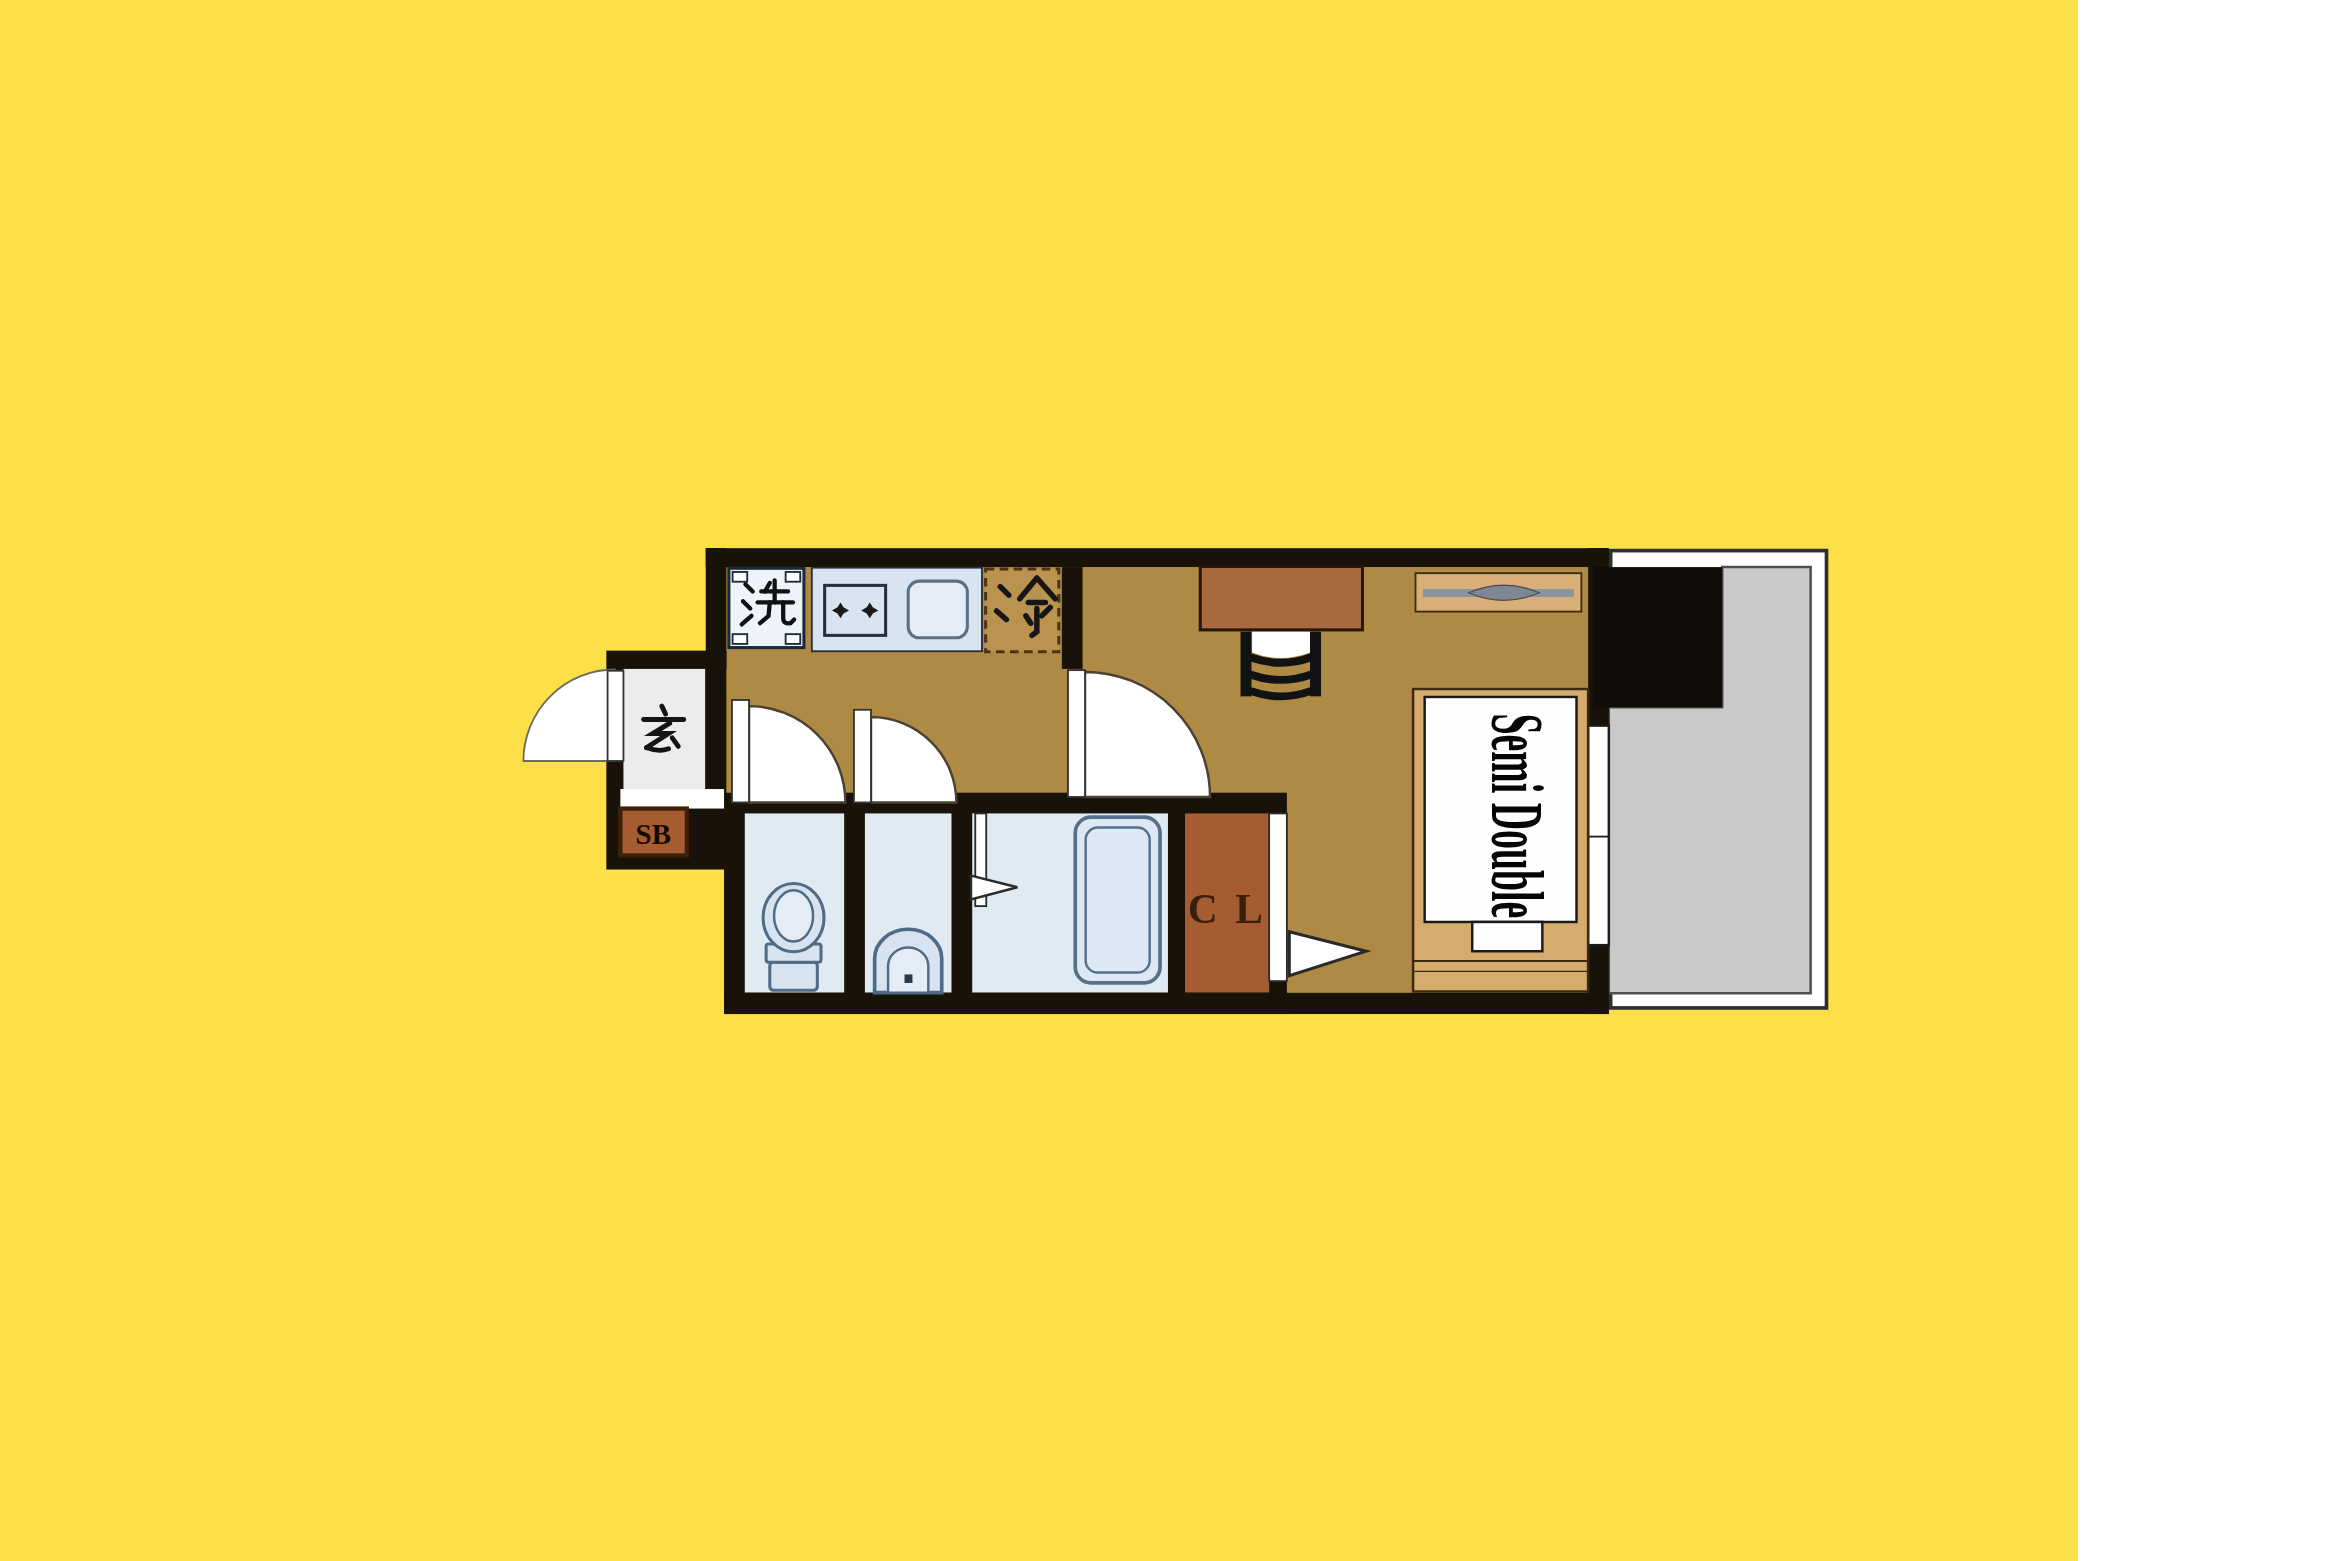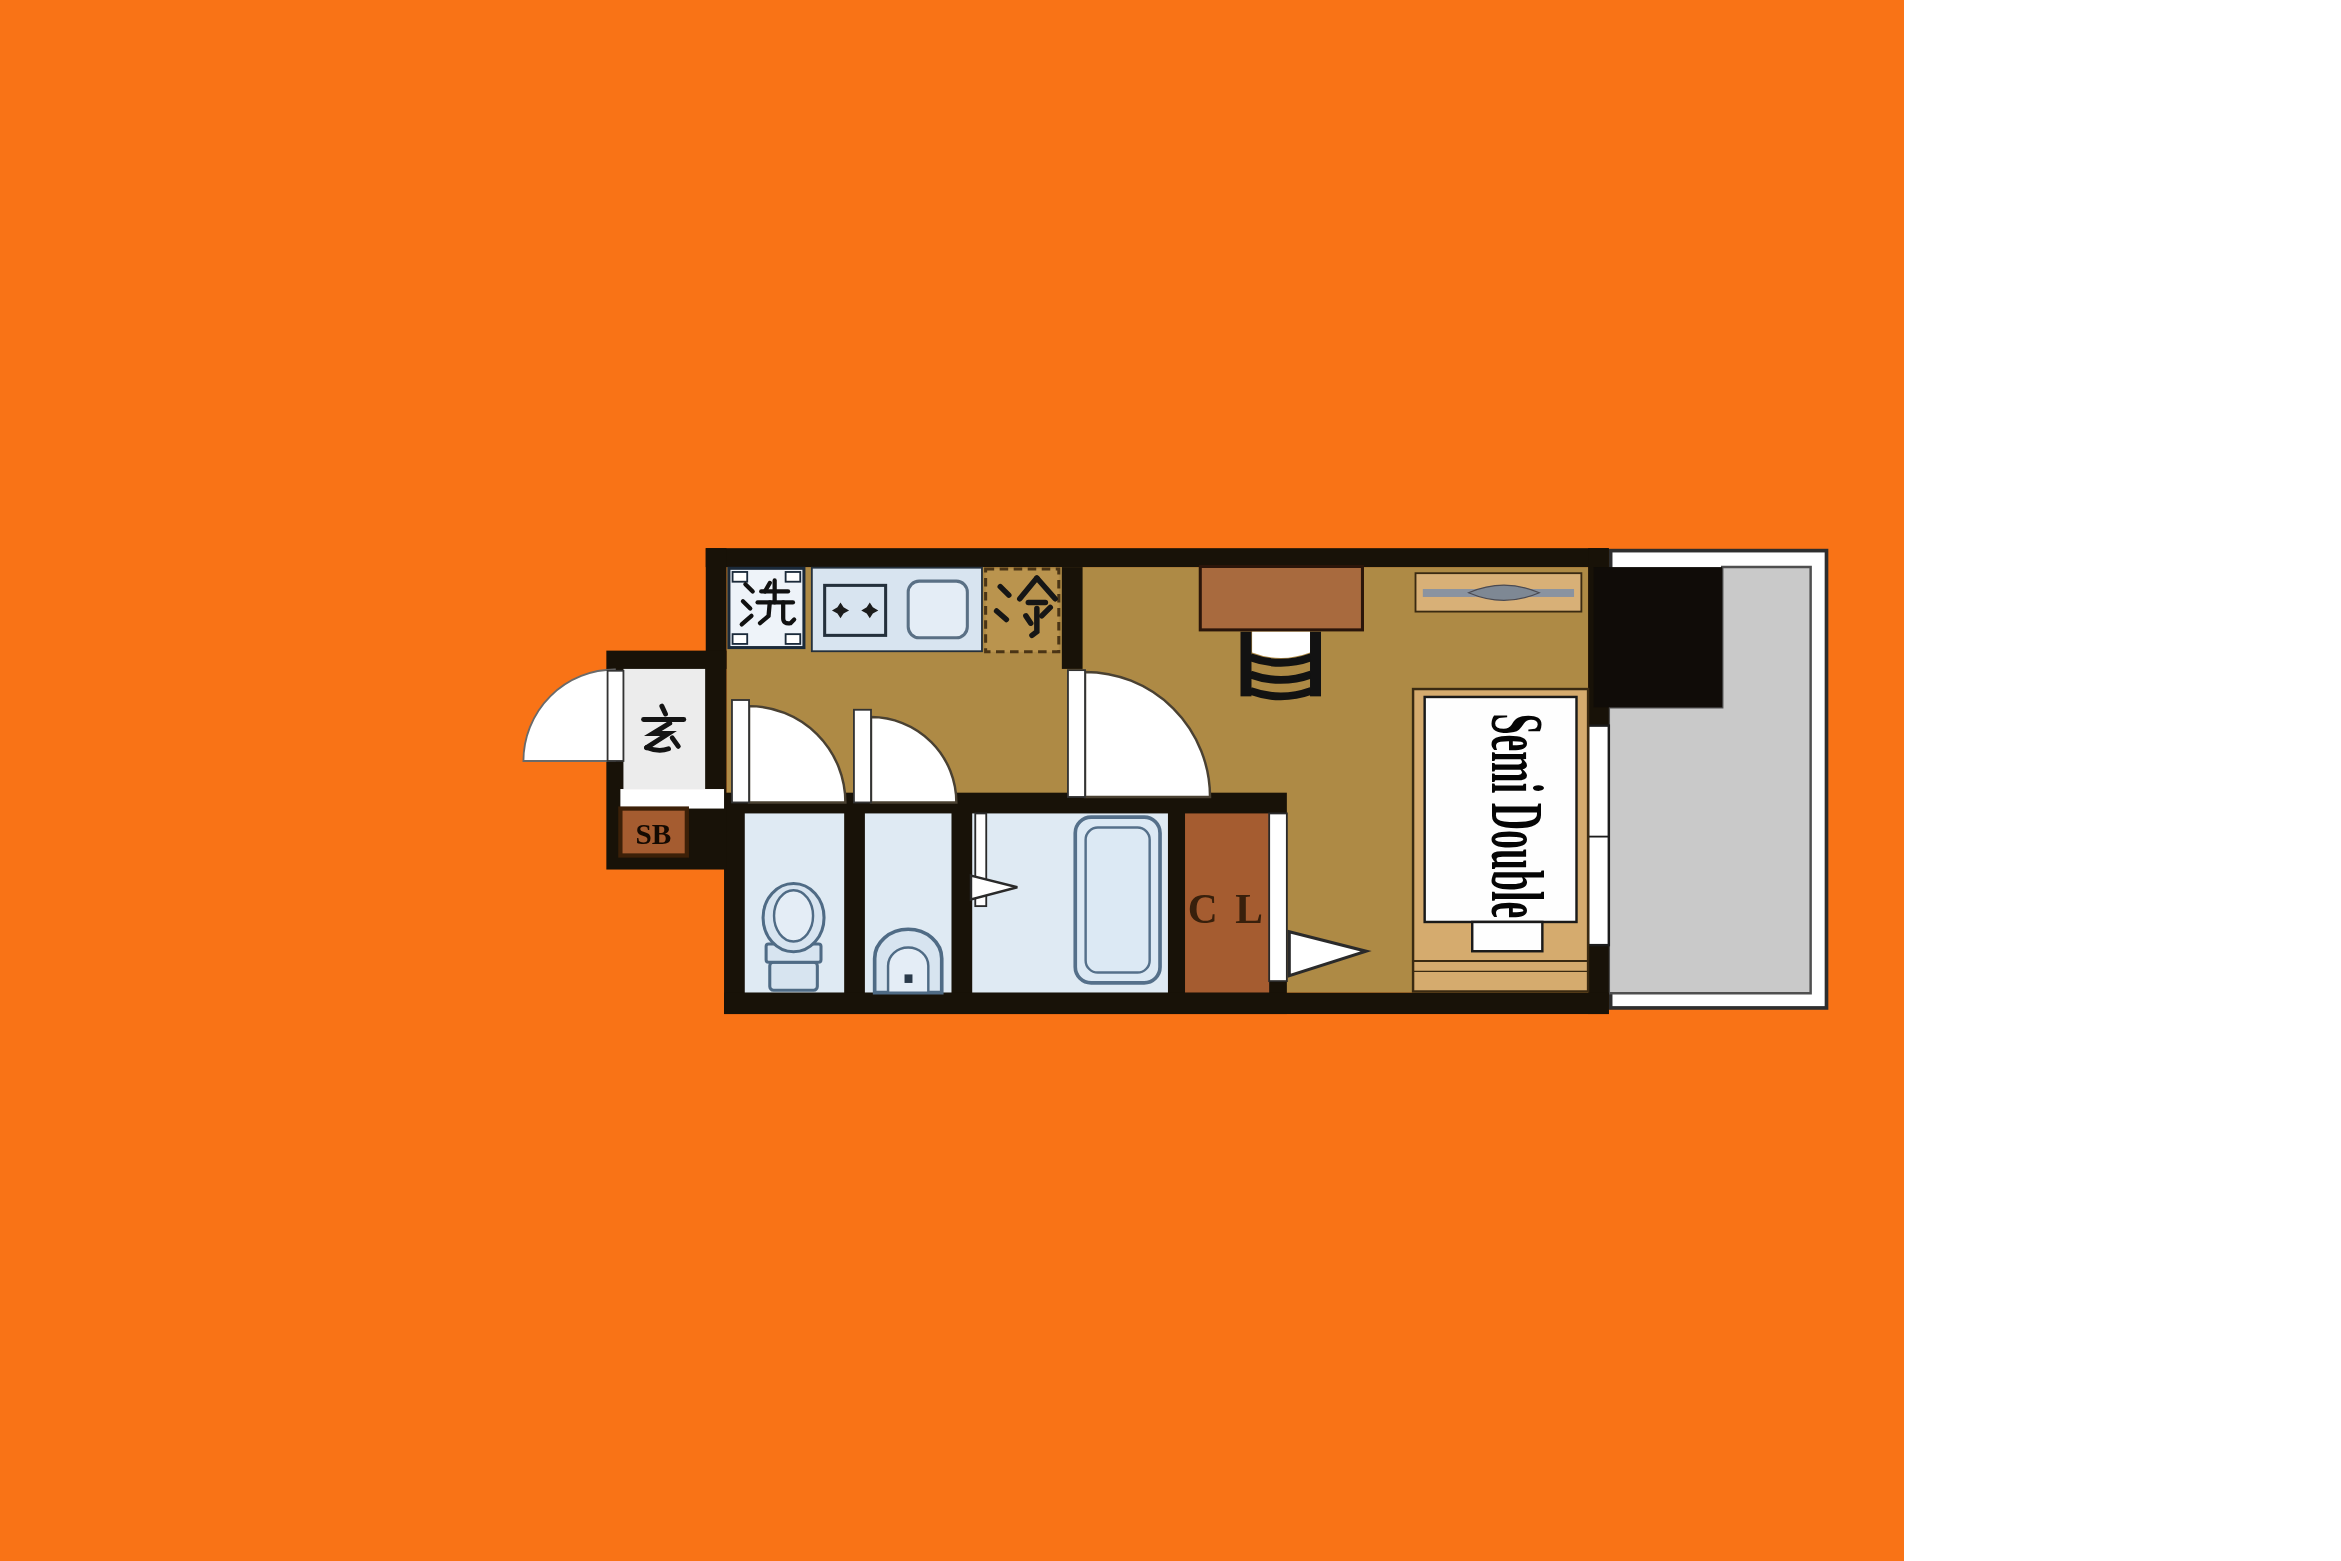--- a/index.html
+++ b/index.html
@@ -1,16 +1,16 @@
 <!DOCTYPE html>
 <html style="font-size:9.8px"><head>
 <meta charset="utf-8">
 <style>
 html,body{margin:0;padding:0;background:#ffffff;}
-#page{position:relative;width:1904px;height:1561px;background:#f97316;overflow:hidden;}
+#page{position:relative;width:2078px;height:1561px;background:#fde047;overflow:hidden;}
 svg text{font-family:"Liberation Serif",serif;}
 </style>
 </head>
 <body>
 <div id="page">
 <svg width="2342" height="1561" viewBox="0 0 3840 2560">
 
 <rect x="2641" y="903" width="354" height="750" fill="#ffffff" stroke="#2e2e2e" stroke-width="6"></rect>
 
 <polygon points="2824,930 2969,930 2969,1629 2638,1629 2638,1160 2824,1160" fill="#c9c9c9" stroke="#4f4f4f" stroke-width="4"></polygon>

